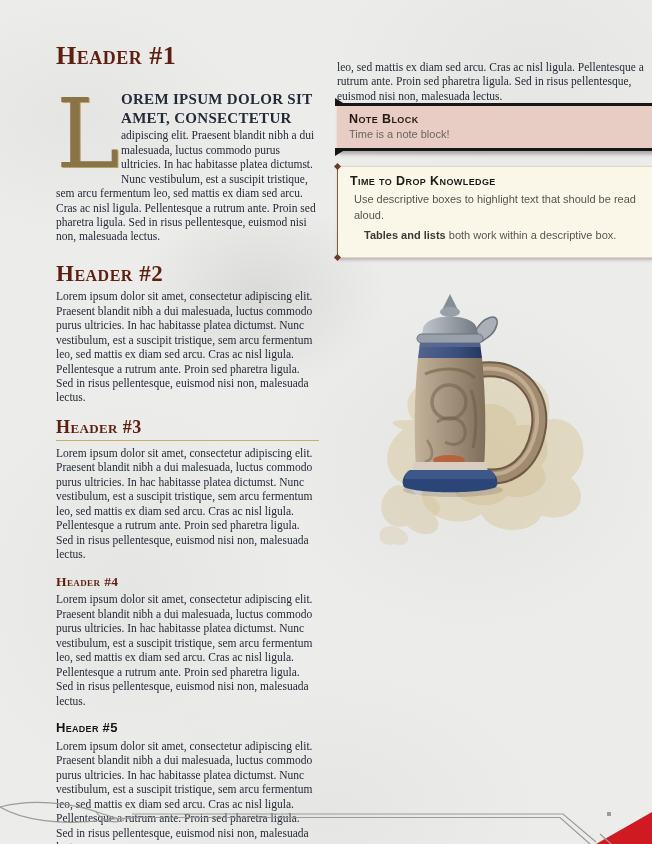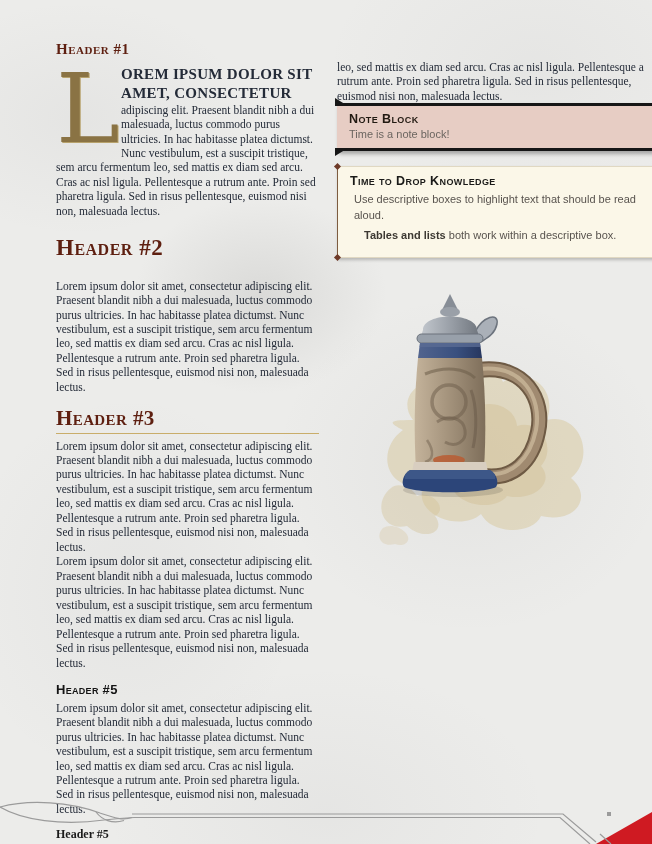--- a/index.html
+++ b/index.html
@@ -17,29 +17,29 @@
   }
   .col{position:absolute; top:0;}
   .col-left{left:56px; width:263px; top:36px;}
   .col-right{left:337px; width:336px; top:60px;}
 
   p.body{
     margin:0; font-size:11.5px; line-height:1.26; color:#242b38;
     font-family:"Liberation Serif", serif;
   }
   h1.hb{
-    margin:6px 0 7px; font-size:15px; line-height:1.05; font-weight:700;
+    margin:6px 0 21px; font-size:26px; line-height:1.05; font-weight:700;
     color:#5e1f10; font-variant:small-caps; letter-spacing:.5px;
   }
   h2.hb{
-    margin:18px 0 18px; font-size:23px; line-height:1.05; font-weight:700;
+    margin:18px 0 3px; font-size:23px; line-height:1.05; font-weight:700;
     color:#5e1f10; font-variant:small-caps; letter-spacing:.5px;
   }
   h3.hb{
-    margin:13px 0 5px; padding-bottom:2px; font-size:21px; line-height:1.1; font-weight:700;
+    margin:13px 0 5px; padding-bottom:2px; font-size:18px; line-height:1.1; font-weight:700;
     color:#5e1f10; font-variant:small-caps; letter-spacing:.4px;
     border-bottom:1.5px solid #c9ad6a;
   }
   h4.hb{
     margin:13px 0 3px; font-size:13.5px; line-height:1.1; font-weight:700;
     color:#5e1f10; font-variant:small-caps; letter-spacing:.4px;
   }
   h5.hb{
     margin:13px 0 3px; font-size:13px; line-height:1.1; font-weight:700;
     color:#141414; font-variant:small-caps; letter-spacing:.3px;
@@ -116,20 +116,21 @@
       <span class="lead-caps">orem ipsum dolor sit amet, consectetur</span>
       <span>adipiscing elit. Praesent blandit nibh a dui malesuada, luctus commodo purus ultricies. In hac habitasse platea dictumst. Nunc vestibulum, est a suscipit tristique, sem arcu fermentum leo, sed mattis ex diam sed arcu. Cras ac nisl ligula. Pellentesque a rutrum ante. Proin sed pharetra ligula. Sed in risus pellentesque, euismod nisi non, malesuada lectus.</span>
     </p>
 
     <h2 class="hb">Header #2</h2>
     <p class="body">Lorem ipsum dolor sit amet, consectetur adipiscing elit. Praesent blandit nibh a dui malesuada, luctus commodo purus ultricies. In hac habitasse platea dictumst. Nunc vestibulum, est a suscipit tristique, sem arcu fermentum leo, sed mattis ex diam sed arcu. Cras ac nisl ligula. Pellentesque a rutrum ante. Proin sed pharetra ligula. Sed in risus pellentesque, euismod nisi non, malesuada lectus.</p>
 
     <h3 class="hb">Header #3</h3>
     <p class="body">Lorem ipsum dolor sit amet, consectetur adipiscing elit. Praesent blandit nibh a dui malesuada, luctus commodo purus ultricies. In hac habitasse platea dictumst. Nunc vestibulum, est a suscipit tristique, sem arcu fermentum leo, sed mattis ex diam sed arcu. Cras ac nisl ligula. Pellentesque a rutrum ante. Proin sed pharetra ligula. Sed in risus pellentesque, euismod nisi non, malesuada lectus.</p>
 
+    <h4 class="hb">Header #4</h4>
     <p class="body">Lorem ipsum dolor sit amet, consectetur adipiscing elit. Praesent blandit nibh a dui malesuada, luctus commodo purus ultricies. In hac habitasse platea dictumst. Nunc vestibulum, est a suscipit tristique, sem arcu fermentum leo, sed mattis ex diam sed arcu. Cras ac nisl ligula. Pellentesque a rutrum ante. Proin sed pharetra ligula. Sed in risus pellentesque, euismod nisi non, malesuada lectus.</p>
 
     <h5 class="hb">Header #5</h5>
     <p class="body">Lorem ipsum dolor sit amet, consectetur adipiscing elit. Praesent blandit nibh a dui malesuada, luctus commodo purus ultricies. In hac habitasse platea dictumst. Nunc vestibulum, est a suscipit tristique, sem arcu fermentum leo, sed mattis ex diam sed arcu. Cras ac nisl ligula. Pellentesque a rutrum ante. Proin sed pharetra ligula. Sed in risus pellentesque, euismod nisi non, malesuada lectus.</p>
 
     <h6 class="hb">Header #5</h6>
 
   </div>
 
   <div class="col col-right">

